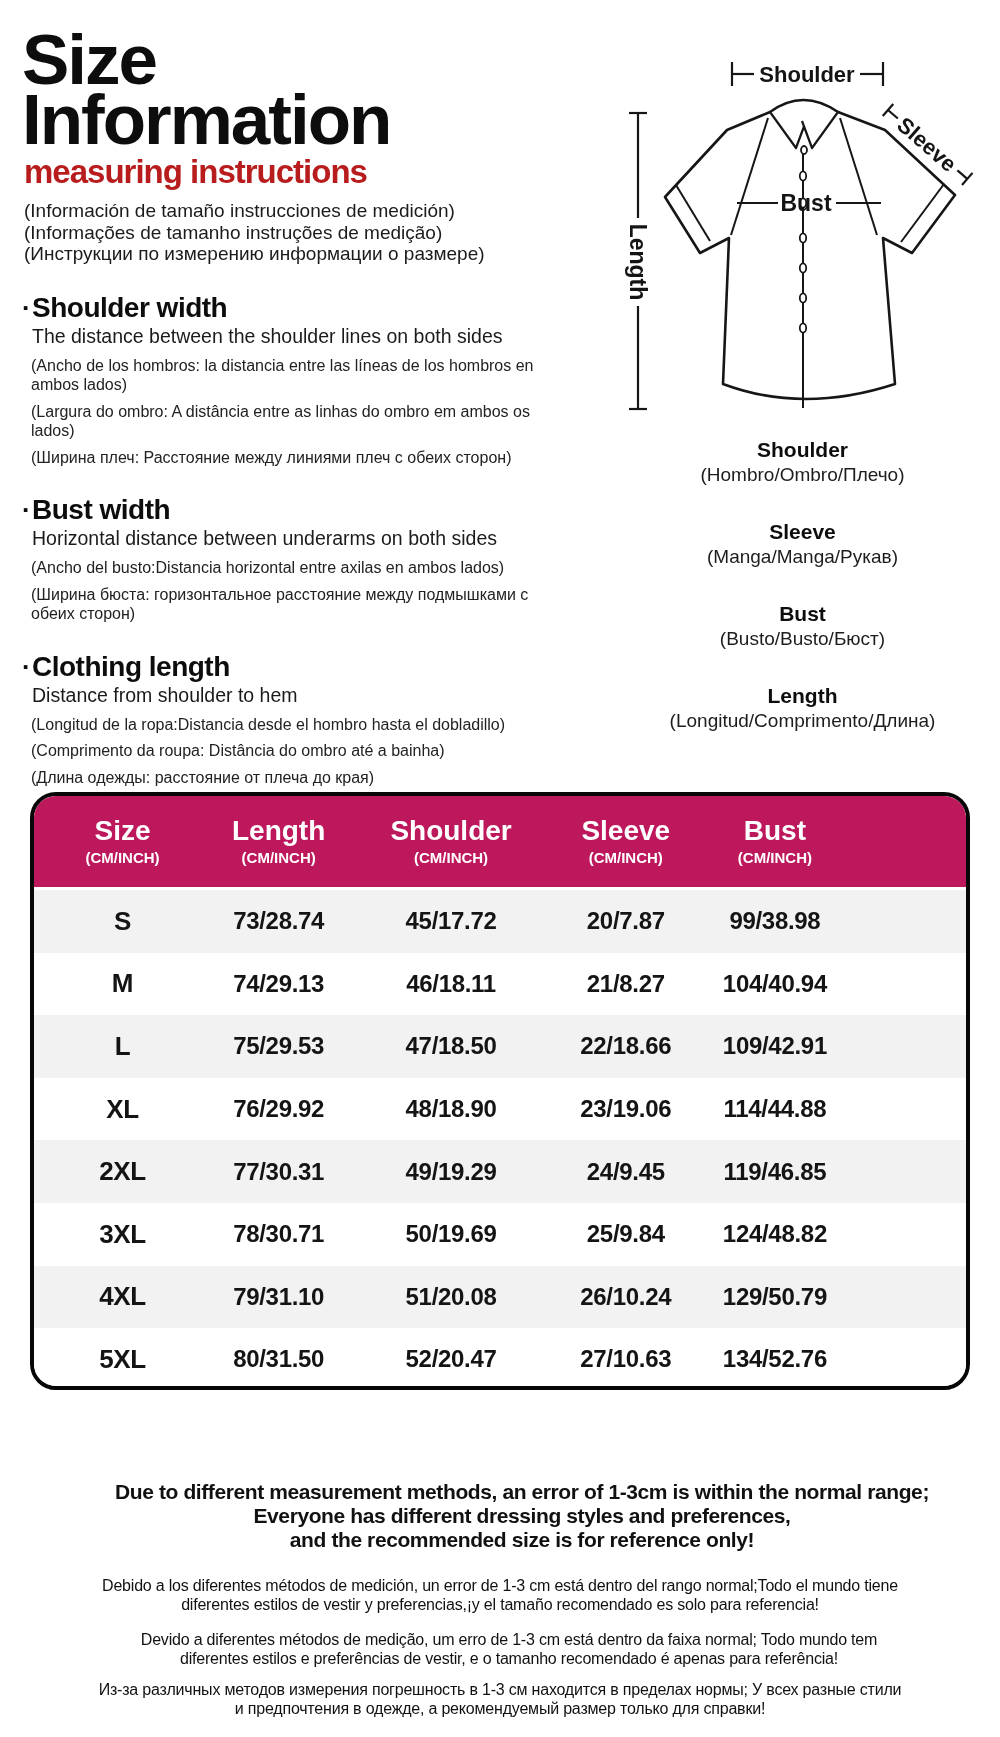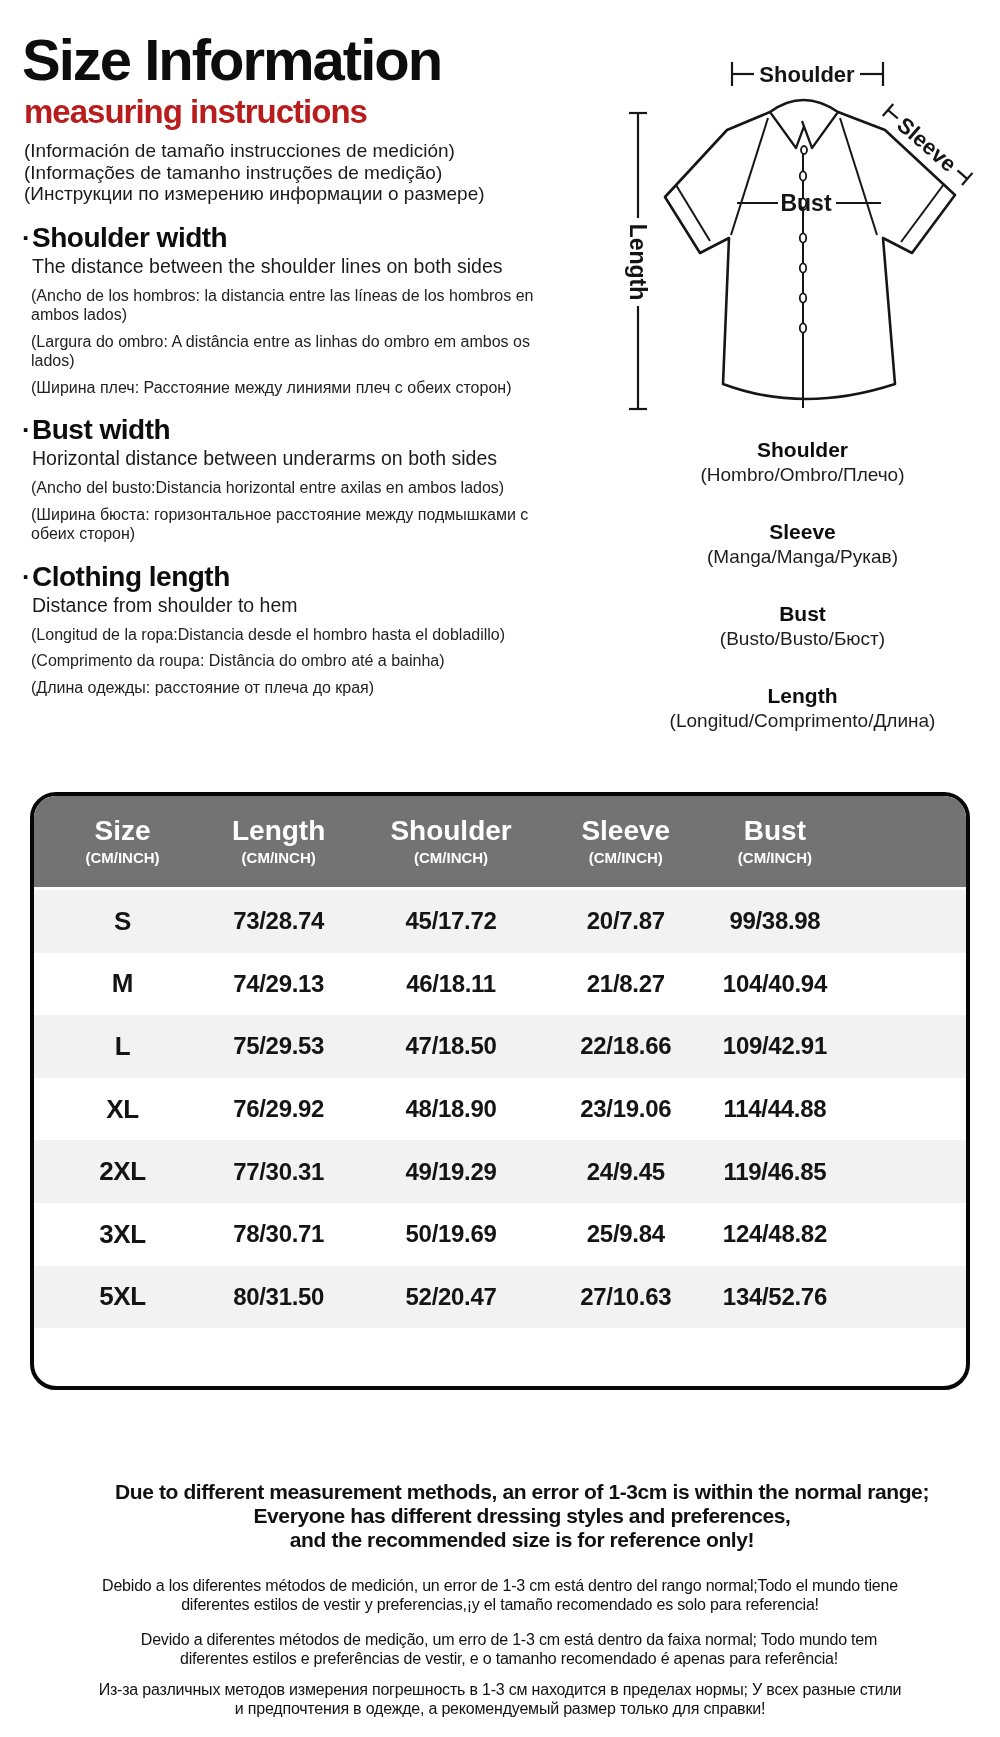--- a/index.html
+++ b/index.html
@@ -4,46 +4,46 @@
 <style>
   html,body{margin:0;padding:0;}
   body{
     width:1000px;height:1737px;position:relative;overflow:hidden;
     background:#ffffff;color:#161616;
     font-family:"Liberation Sans", sans-serif;
     -webkit-font-smoothing:antialiased;
   }
   
   .left-col{position:absolute;left:22px;top:30px;width:515px;}
-  h1.title{margin:0;font-size:58px;line-height:60px;font-weight:800;letter-spacing:-2px;color:#0d0d0d;}
+  h1.title{margin:0;font-size:71px;line-height:60px;font-weight:800;letter-spacing:-2px;color:#0d0d0d;}
   h2.subtitle{margin:4px 0 0 2px;font-size:33px;line-height:36px;font-weight:700;letter-spacing:-1px;color:#b91c1c;}
   .intro{margin:10px 0 0 2px;font-size:19px;line-height:21.5px;color:#1b1b1b;}
   .intro div{white-space:nowrap;}
-  .measure-sec{margin-top:18px;}
+  .measure-sec{margin-top:28px;}
   .measure-sec.first{}
   .measure-sec h3{margin:0;font-size:28px;line-height:30px;font-weight:700;letter-spacing:-0.5px;color:#0d0d0d;}
   .measure-sec .dot{display:inline-block;width:10px;font-size:26px;}
   .measure-sec .desc{margin:3px 0 0 10px;font-size:19.5px;line-height:21px;color:#1b1b1b;}
   .measure-sec .trans{margin:9px 0 0 9px;width:505px;font-size:16px;line-height:19.5px;color:#222;}
   .measure-sec .trans .trans-line{margin-bottom:7px;}
   
   .shirt-svg{position:absolute;left:598px;top:50px;}
   .shirt-svg text{font-family:"Liberation Sans", sans-serif;fill:#141414;}
   .legend{position:absolute;left:605px;top:438px;width:395px;text-align:center;}
   .legend-block{margin-bottom:34px;}
   .legend-term{font-size:21px;font-weight:700;color:#0d0d0d;line-height:24px;}
   .legend-translation{font-size:19px;color:#1d1d1d;line-height:23px;margin-top:1px;}
   
   .size-table{
     position:absolute;left:30px;top:792px;width:940px;height:598px;
     border:4px solid #070707;border-radius:26px;overflow:hidden;box-sizing:border-box;
     background:#ffffff;
   }
   .thead{
-    background:#737373;color:#ffffff;height:94px;
+    background:#be185d;color:#ffffff;height:94px;
     display:grid;grid-template-columns:19% 14.5% 22.5% 15% 17% 12%;
     align-items:center;border-bottom:3px solid #ffffff;box-sizing:border-box;
   }
   .th{text-align:center;}
   .th-name{font-size:28px;font-weight:700;line-height:30px;}
   .th-unit{font-size:15px;font-weight:700;line-height:18px;margin-top:3px;}
   .tbody .trow{
     display:grid;grid-template-columns:19% 14.5% 22.5% 15% 17% 12%;
     height:62.6px;align-items:center;
   }
@@ -237,20 +237,27 @@
       <div class="td">119/46.85</div>
     </div>
     <div class="trow">
       <div class="td size-cell">3XL</div>
       <div class="td">78/30.71</div>
       <div class="td">50/19.69</div>
       <div class="td">25/9.84</div>
       <div class="td">124/48.82</div>
     </div>
     <div class="trow">
+      <div class="td size-cell">4XL</div>
+      <div class="td">79/31.10</div>
+      <div class="td">51/20.08</div>
+      <div class="td">26/10.24</div>
+      <div class="td">129/50.79</div>
+    </div>
+    <div class="trow">
       <div class="td size-cell">5XL</div>
       <div class="td">80/31.50</div>
       <div class="td">52/20.47</div>
       <div class="td">27/10.63</div>
       <div class="td">134/52.76</div>
     </div>
   </div>
 </div>
 
 <div class="footer">

